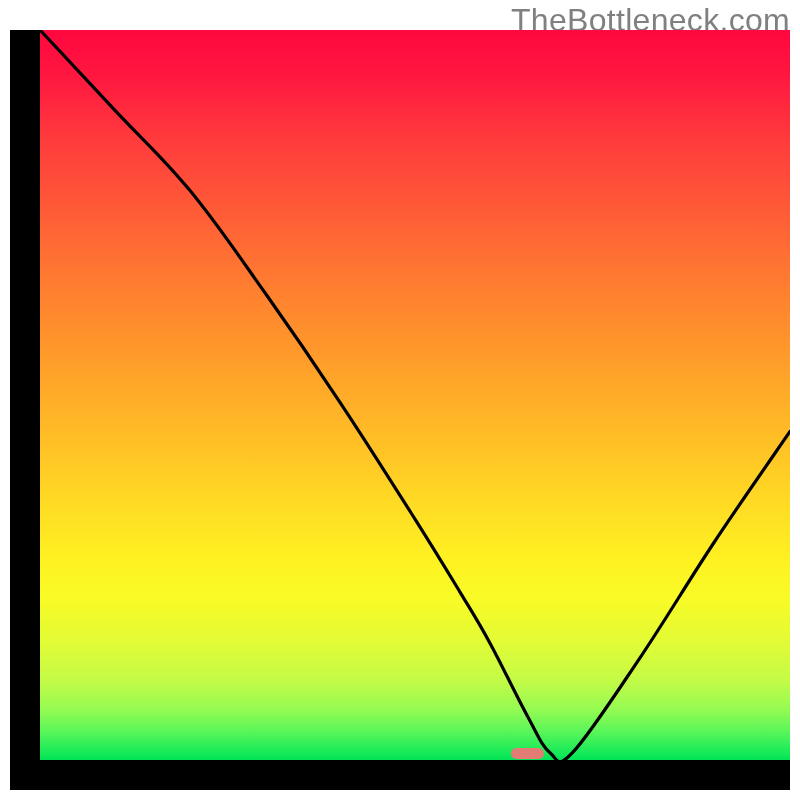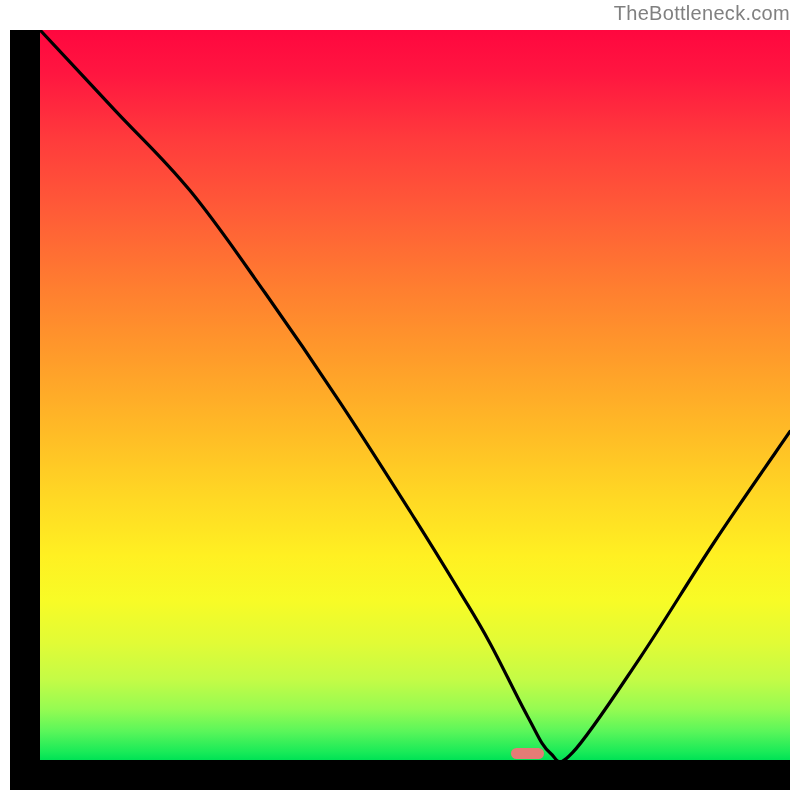--- a/index.html
+++ b/index.html
@@ -11,21 +11,21 @@
   .canvas {
     position: relative;
     width: 800px;
     height: 800px;
     background: #fff;
   }
   .watermark {
     position: absolute;
     top: 2px;
     right: 10px;
-    font-size: 20px;
+    font-size: 32px;
     color: #808080;
     font-weight: 400;
     font-family: Arial, Helvetica, sans-serif;
     letter-spacing: 0.3px;
   }
   .plot-outer {
     position: absolute;
     left: 10px;
     top: 30px;
     width: 780px;

